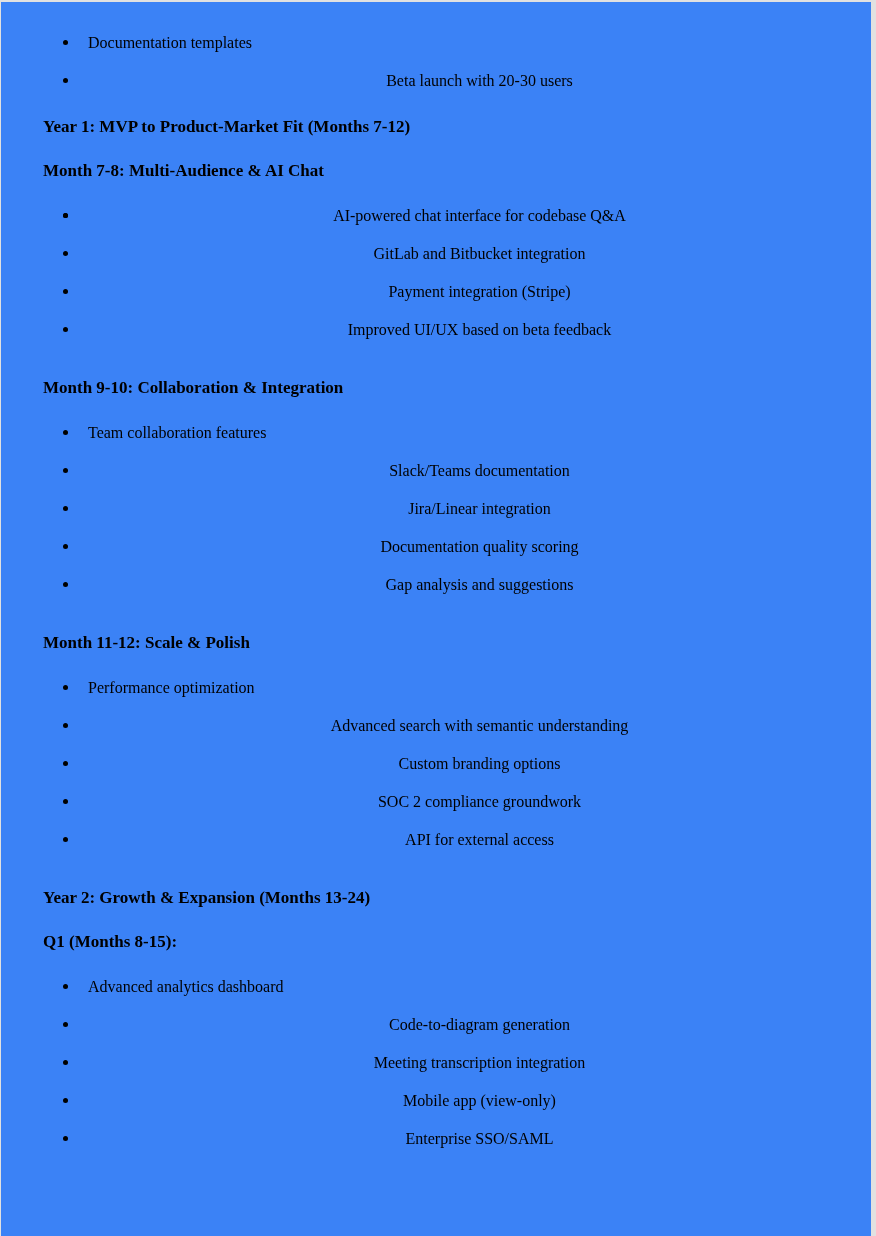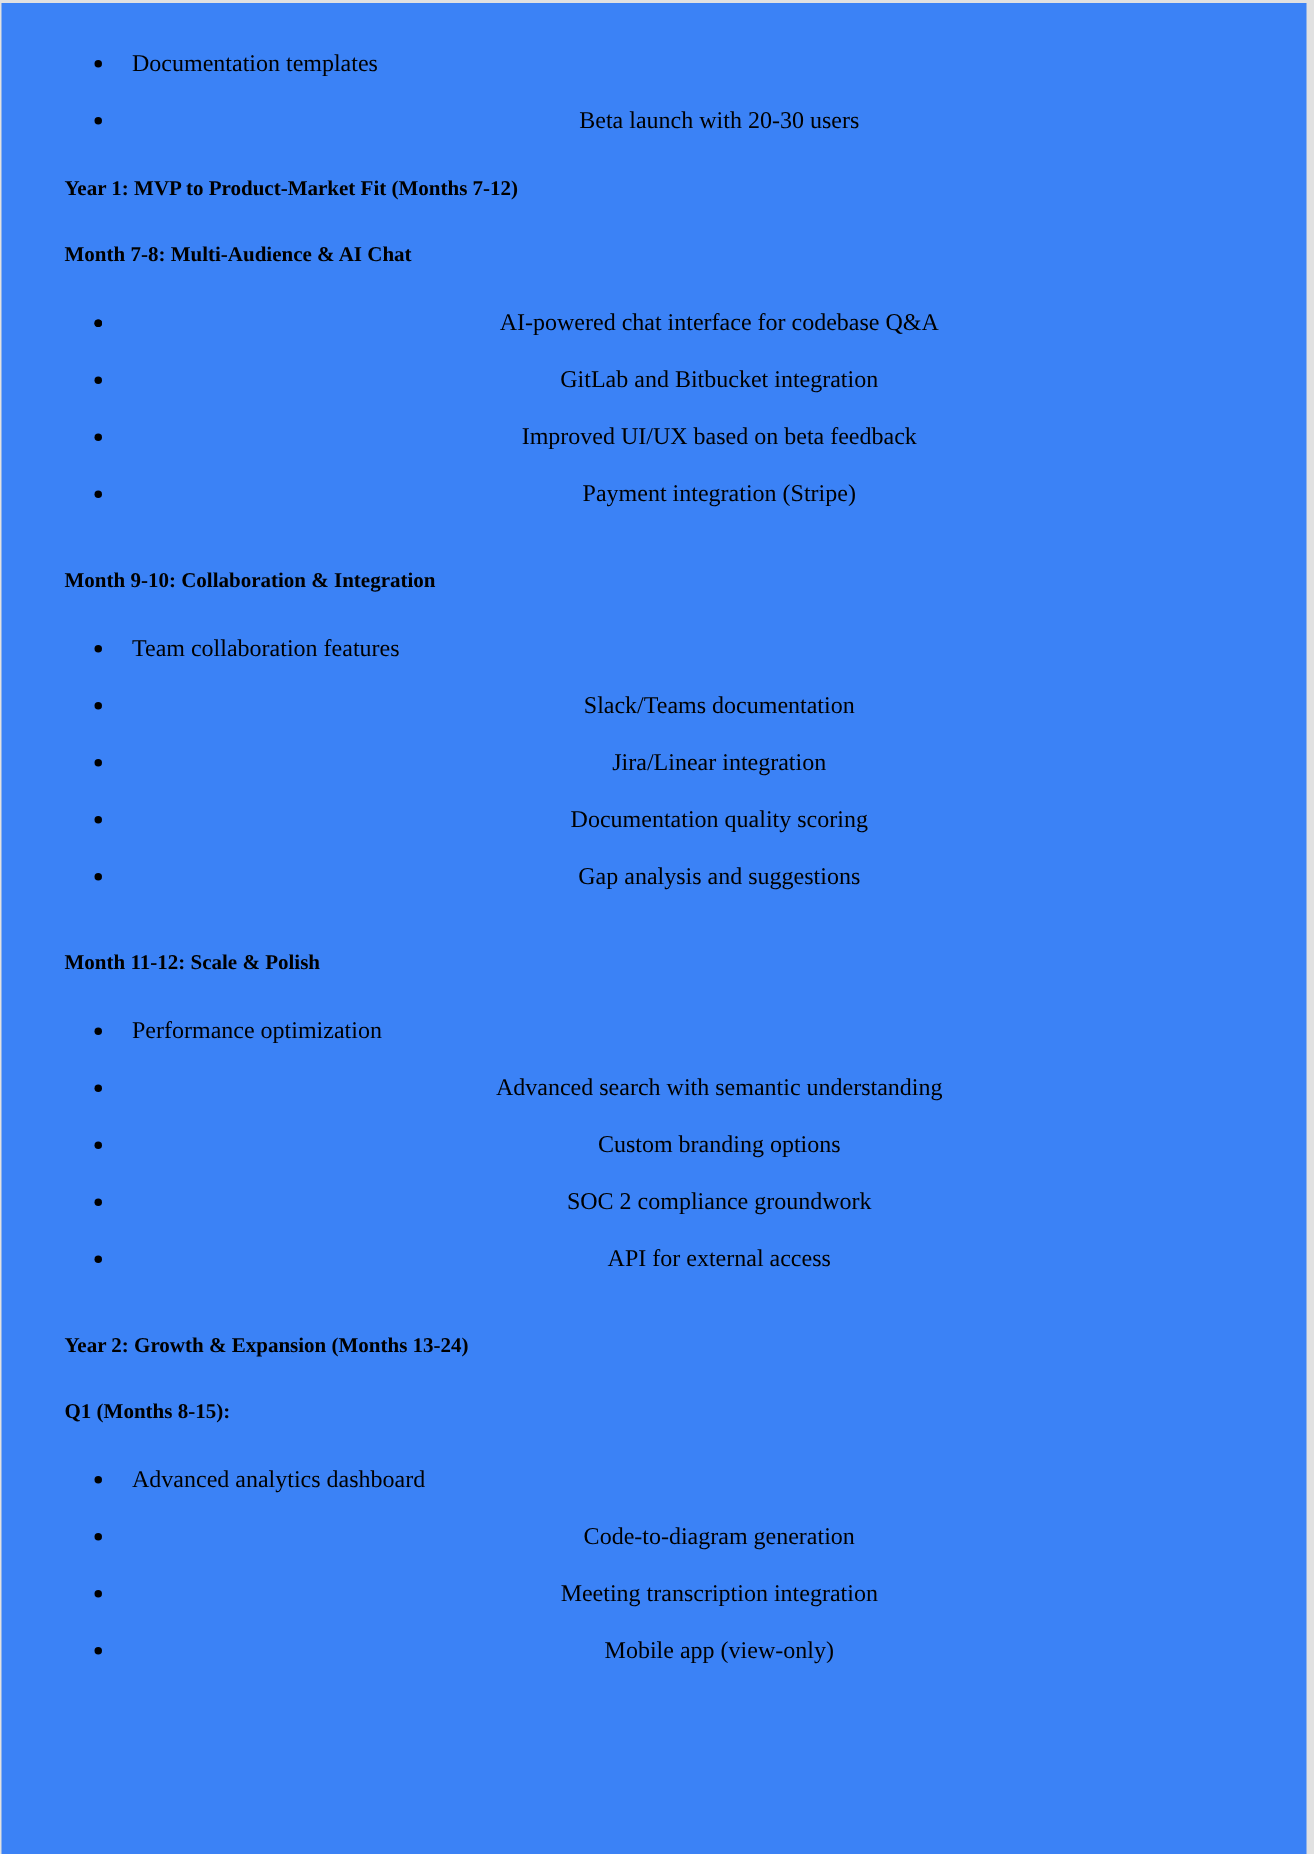--- a/index.html
+++ b/index.html
@@ -15,21 +15,21 @@
   .page {
     position: absolute;
     left: 1px;
     top: 2px;
     right: 5px;
     bottom: 0;
     background: #3b82f6;
   }
   .heading {
     font-weight: bold;
-    font-size: 14px;
+    font-size: 17px;
     line-height: 18px;
     margin-left: 42px;
     white-space: nowrap;
   }
   .bullet-item {
     position: relative;
     font-size: 16px;
     line-height: 18px;
     padding-left: 87px;
     white-space: nowrap;
@@ -56,33 +56,34 @@
 <body>
 
 <main class="page">
     <div class="bullet-item"><span class="bullet-dot"></span><span>Documentation templates</span></div>
     <div class="bullet-item"><span class="bullet-dot"></span><span>Beta launch with 20-30 users</span></div>
     <div class="heading">Year 1: MVP to Product-Market Fit (Months 7-12)</div>
     <div class="heading">Month 7-8: Multi-Audience &amp; AI Chat</div>
     <div class="bullet-item"><span class="bullet-dot"></span></div>
     <div class="bullet-item"><span class="bullet-dot"></span><span>AI-powered chat interface for codebase Q&amp;A</span></div>
     <div class="bullet-item"><span class="bullet-dot"></span><span>GitLab and Bitbucket integration</span></div>
+    <div class="bullet-item"><span class="bullet-dot"></span><span>Payment integration (Stripe)</span></div>
     <div class="bullet-item"><span class="bullet-dot"></span><span>Improved UI/UX based on beta feedback</span></div>
-    <div class="bullet-item"><span class="bullet-dot"></span><span>Payment integration (Stripe)</span></div>
     <div class="heading">Month 9-10: Collaboration &amp; Integration</div>
     <div class="bullet-item"><span class="bullet-dot"></span><span>Team collaboration features</span></div>
     <div class="bullet-item"><span class="bullet-dot"></span><span>Slack/Teams documentation</span></div>
     <div class="bullet-item"><span class="bullet-dot"></span><span>Jira/Linear integration</span></div>
     <div class="bullet-item"><span class="bullet-dot"></span><span>Documentation quality scoring</span></div>
     <div class="bullet-item"><span class="bullet-dot"></span><span>Gap analysis and suggestions</span></div>
     <div class="heading">Month 11-12: Scale &amp; Polish</div>
     <div class="bullet-item"><span class="bullet-dot"></span><span>Performance optimization</span></div>
     <div class="bullet-item"><span class="bullet-dot"></span><span>Advanced search with semantic understanding</span></div>
     <div class="bullet-item"><span class="bullet-dot"></span><span>Custom branding options</span></div>
     <div class="bullet-item"><span class="bullet-dot"></span><span>SOC 2 compliance groundwork</span></div>
     <div class="bullet-item"><span class="bullet-dot"></span><span>API for external access</span></div>
     <div class="heading">Year 2: Growth &amp; Expansion (Months 13-24)</div>
     <div class="heading">Q1 (Months 8-15):</div>
     <div class="bullet-item"><span class="bullet-dot"></span><span>Advanced analytics dashboard</span></div>
     <div class="bullet-item"><span class="bullet-dot"></span><span>Code-to-diagram generation</span></div>
     <div class="bullet-item"><span class="bullet-dot"></span><span>Meeting transcription integration</span></div>
     <div class="bullet-item"><span class="bullet-dot"></span><span>Mobile app (view-only)</span></div>
+    <div class="bullet-item"><span class="bullet-dot"></span><span>Enterprise SSO/SAML</span></div>
   </main>
 
 </body></html>

